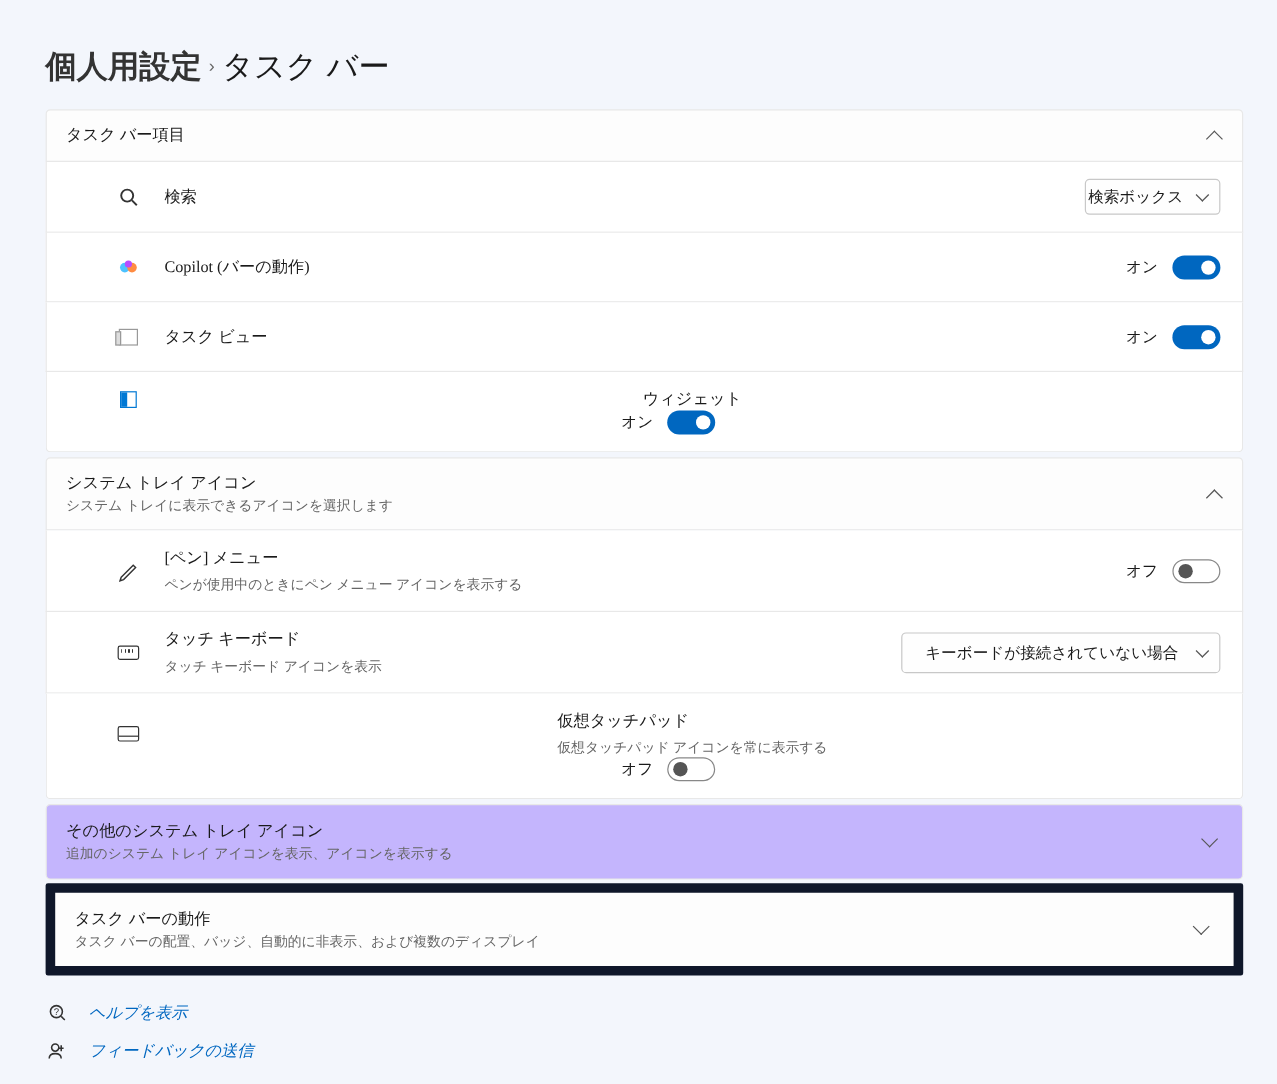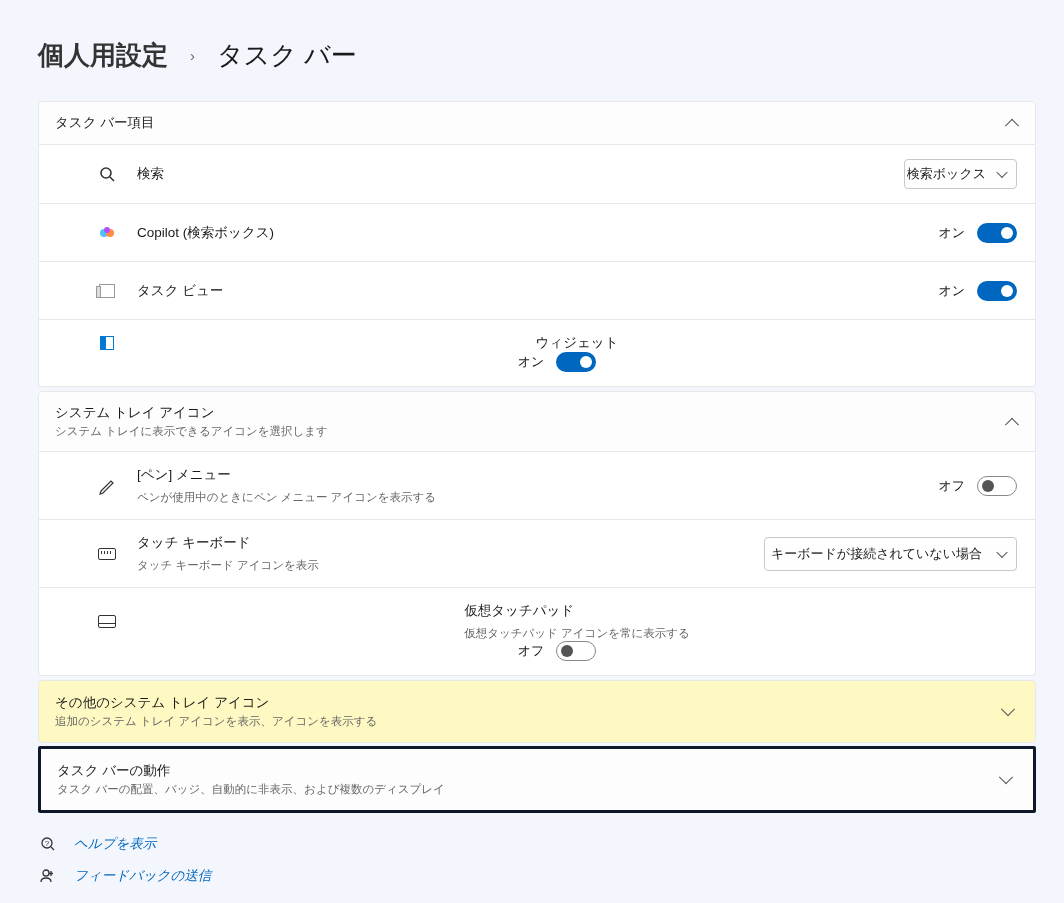--- a/index.html
+++ b/index.html
@@ -5,26 +5,26 @@
 * { box-sizing: border-box; margin: 0; padding: 0; }
 body {
   font-family: "Yu Gothic UI", "Segoe UI", sans-serif;
   background: #f3f6fc;
   width: 1064px;
   height: 903px;
   overflow: hidden;
   color: #1a1a1a;
 }
 .container { padding: 38px 0 0 38px; width: 1064px; }
-.breadcrumb { display: flex; align-items: center; gap: 22px; margin-bottom: 28px; }
+.breadcrumb { display: flex; align-items: center; gap: 6px; margin-bottom: 18px; }
 .breadcrumb-root { font-size: 26px; font-weight: 600; color: #333; }
 .breadcrumb-chev { font-size: 15px; color: #666; }
 .breadcrumb-current { font-size: 26px; font-weight: 400; color: #1a1a1a; }
 
-.card-group { width: 998px; margin-bottom: 4px; }
+.card-group { width: 998px; margin-bottom: 4px; font-family: Liberation Serif, serif; }
 .group-header {
   background: #fdfdfd;
   border: 1px solid #e8e8e8;
   border-radius: 4px 4px 0 0;
   padding: 12px 18px 12px 16px;
   display: flex;
   justify-content: space-between;
   align-items: center;
   width: 998px;
 }
@@ -75,35 +75,35 @@
 .select {
   border: 1px solid #c8c8c8; border-radius: 4px;
   padding: 5px 30px 5px 2px; font-size: 13px; background: #fefefe;
   position: relative; color: #1a1a1a; cursor: pointer;
 }
 .select::after {
   content: ""; position: absolute; right: 10px; top: 50%;
   width: 7px; height: 7px; border-right: 1.2px solid #555; border-bottom: 1.2px solid #555;
   transform: translateY(-70%) rotate(45deg);
 }
-.select.wide { padding: 7px 34px 7px 6px; }
+.select.wide { padding: 7px 34px 7px 19px; }
 
 .chev {
   width: 10px; height: 10px; border-right: 1.3px solid #555; border-bottom: 1.3px solid #555;
 }
 .chev.up { transform: rotate(-135deg) translate(-2px, -2px); }
 .chev.down { transform: rotate(45deg) translate(-2px, -2px); }
 
 .collapsed-card {
-  background: #fef9c3; border: 1px solid #e8e8e8; border-radius: 4px;
+  background: #c4b5fd; border: 1px solid #e8e8e8; border-radius: 4px;
   padding: 13px 22px 13px 16px; display: flex; justify-content: space-between; align-items: center;
   width: 998px; margin-top: 3px;
 }
 .highlight-card {
-  background: #fdfdfd; border: 3px solid #0f172a; border-radius: 2px;
+  background: #fdfdfd; border: 8px solid #0f172a; border-radius: 2px;
   padding: 13px 22px 13px 16px; display: flex; justify-content: space-between; align-items: center;
   width: 998px; margin-top: 3px;
 }
 
 .footer-links { margin-top: 22px; display: flex; flex-direction: column; gap: 14px; }
 .flink { display: flex; align-items: center; gap: 18px; padding-left: 2px; }
 .flink-text { font-size: 13.5px; color: #0067c0; cursor: pointer; font-style: italic; }
 .flink-icon { width: 16px; height: 16px; display:flex; align-items:center; justify-content:center; color:#333; }
 
 
@@ -156,21 +156,21 @@
 
     <div class="row row-simple">
       <div class="left">
         <div class="icon-slot">
           <svg class="ico-copilot" viewBox="0 0 16 16">
               <circle cx="5" cy="8" r="4" fill="#4cc2ff"></circle>
               <circle cx="11" cy="8" r="4" fill="#ff8c42"></circle>
               <circle cx="8" cy="5" r="3" fill="#b74cff"></circle>
             </svg>
         </div>
-        <div class="row-label">Copilot (検索ボックス)</div>
+        <div class="row-label">Copilot (バーの動作)</div>
       </div>
       <div class="right">
         <span class="state-label">オン</span>
         <div class="toggle on">
             <div class="knob"></div>
           </div>
       </div>
     </div>
 
     <div class="row row-simple">

